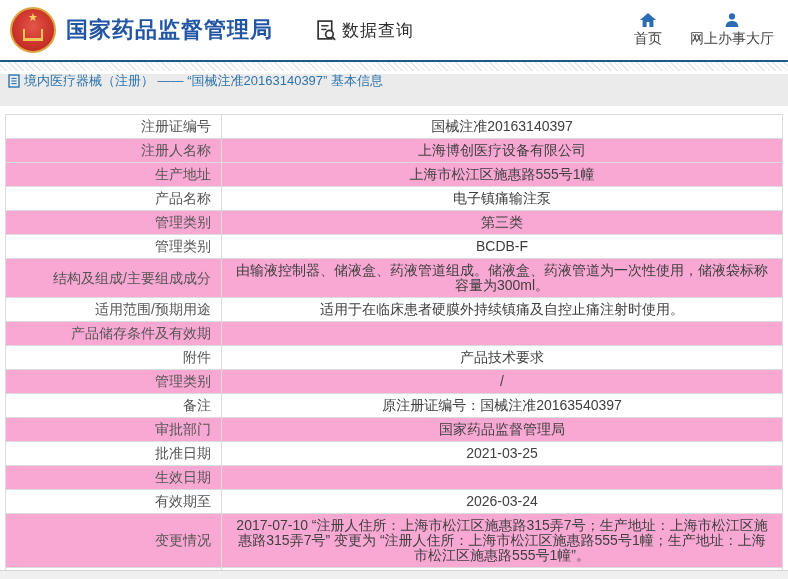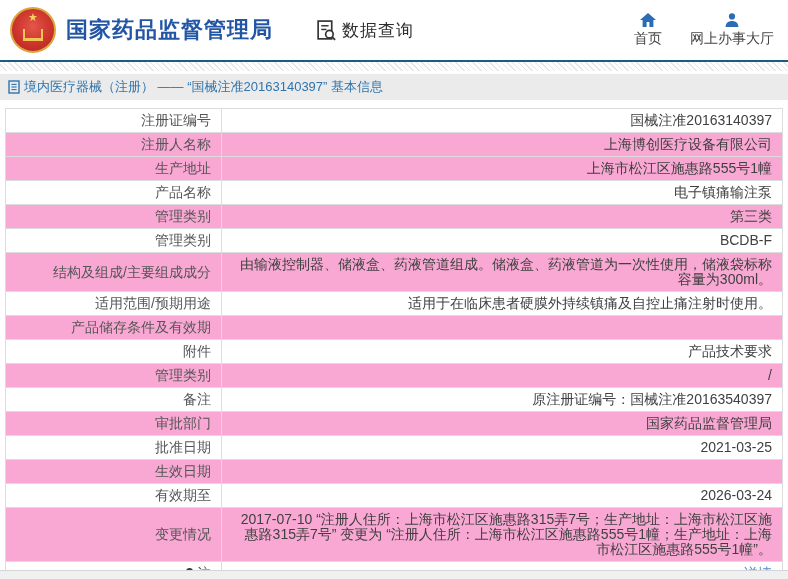--- a/index.html
+++ b/index.html
@@ -25,29 +25,29 @@
   .header-nav { margin-left:auto; display:flex; gap:28px; }
   .nav-item { display:flex; flex-direction:column; align-items:center; gap:3px; cursor:pointer; }
   .nav-item .nav-label { font-size:14px; color:#444; white-space:nowrap; }
 
   
   .header-rule { height:2px; background:#1e5b84; }
   .hatch { height:9px; background:#fdfdfd;
            background-image:repeating-linear-gradient(45deg,#e6e6e6 0 1px,transparent 1px 4px); }
 
   
-  .crumb-band { margin-top:3px; height:26px; background:#ebebeb; display:flex; align-items:flex-start; padding:4px 8px; }
+  .crumb-band { margin-top:3px; height:26px; background:#ebebeb; display:flex; align-items:flex-end; padding:16px 8px; }
   .crumb { display:flex; align-items:center; gap:4px; color:#2e74ae; font-size:13px; }
 
   
   .tbl-wrap { margin:8px 5px 0 5px; }
   table.detail { width:100%; border-collapse:collapse; table-layout:fixed; font-size:14px; color:#404040;border-radius:32px; }
   table.detail td { border:1px solid #dcdcdc; padding:4px 10px; line-height:15px; vertical-align:middle; height:14px; }
   td.label-cell { width:216px; text-align:right; color:#555; padding-right:11px; }
-  td.value-cell { text-align:right; padding-left:12px; word-break:break-all; line-height:17px; }
+  td.value-cell { text-align:center; padding-left:12px; word-break:break-all; line-height:17px; }
   tr.even td { background:#f9a8d4; }
   tr.odd td { background:#ffffff; }
   td.value-cell a { color:#4a90d9; text-decoration:none; }
   .pin-icon { display:inline-block; width:8px; height:11px; position:relative; margin-right:3px; vertical-align:-1px; }
   .pin-icon::before { content:""; position:absolute; top:0; left:0; width:7px; height:7px; border-radius:50%; background:#3a3a3a; }
   .pin-icon::after { content:""; position:absolute; top:7px; left:2px; width:2px; height:4px; background:#3a3a3a; }
 
   
   .footer-strip { position:absolute; left:0; right:0; bottom:0; height:9px; background:#f0f0f0; border-top:1px solid #d5d5d5; }
 </style>

